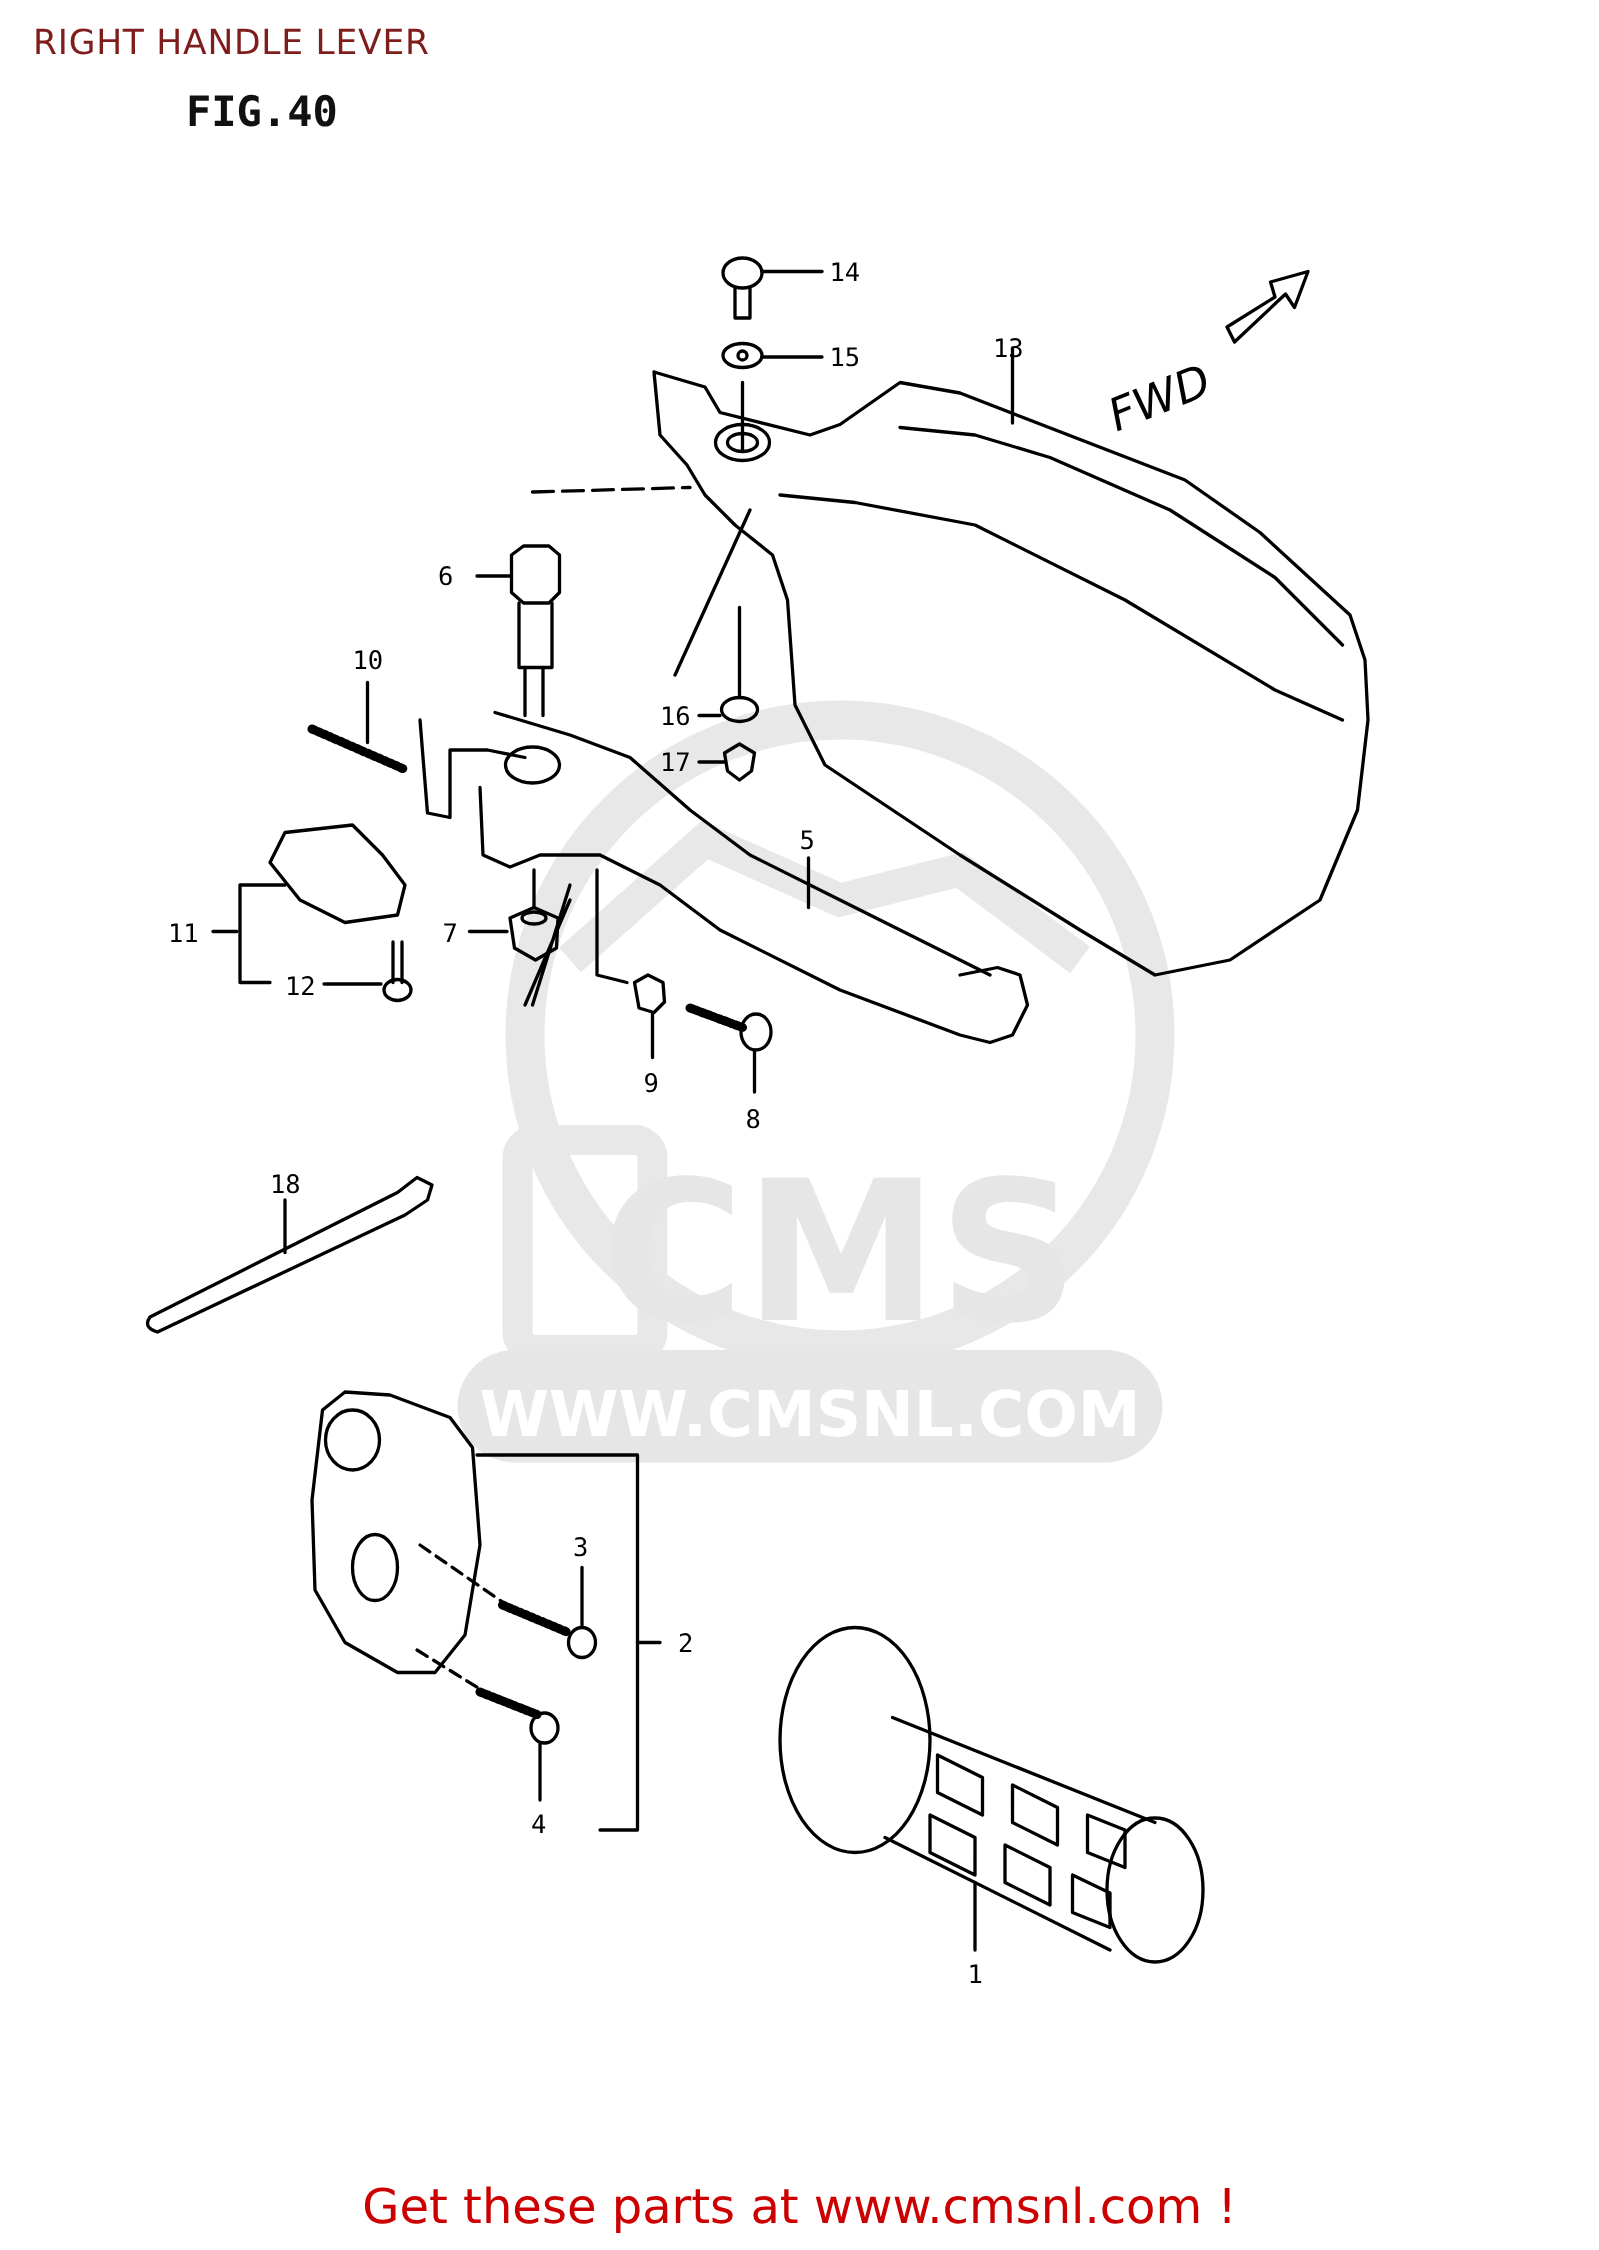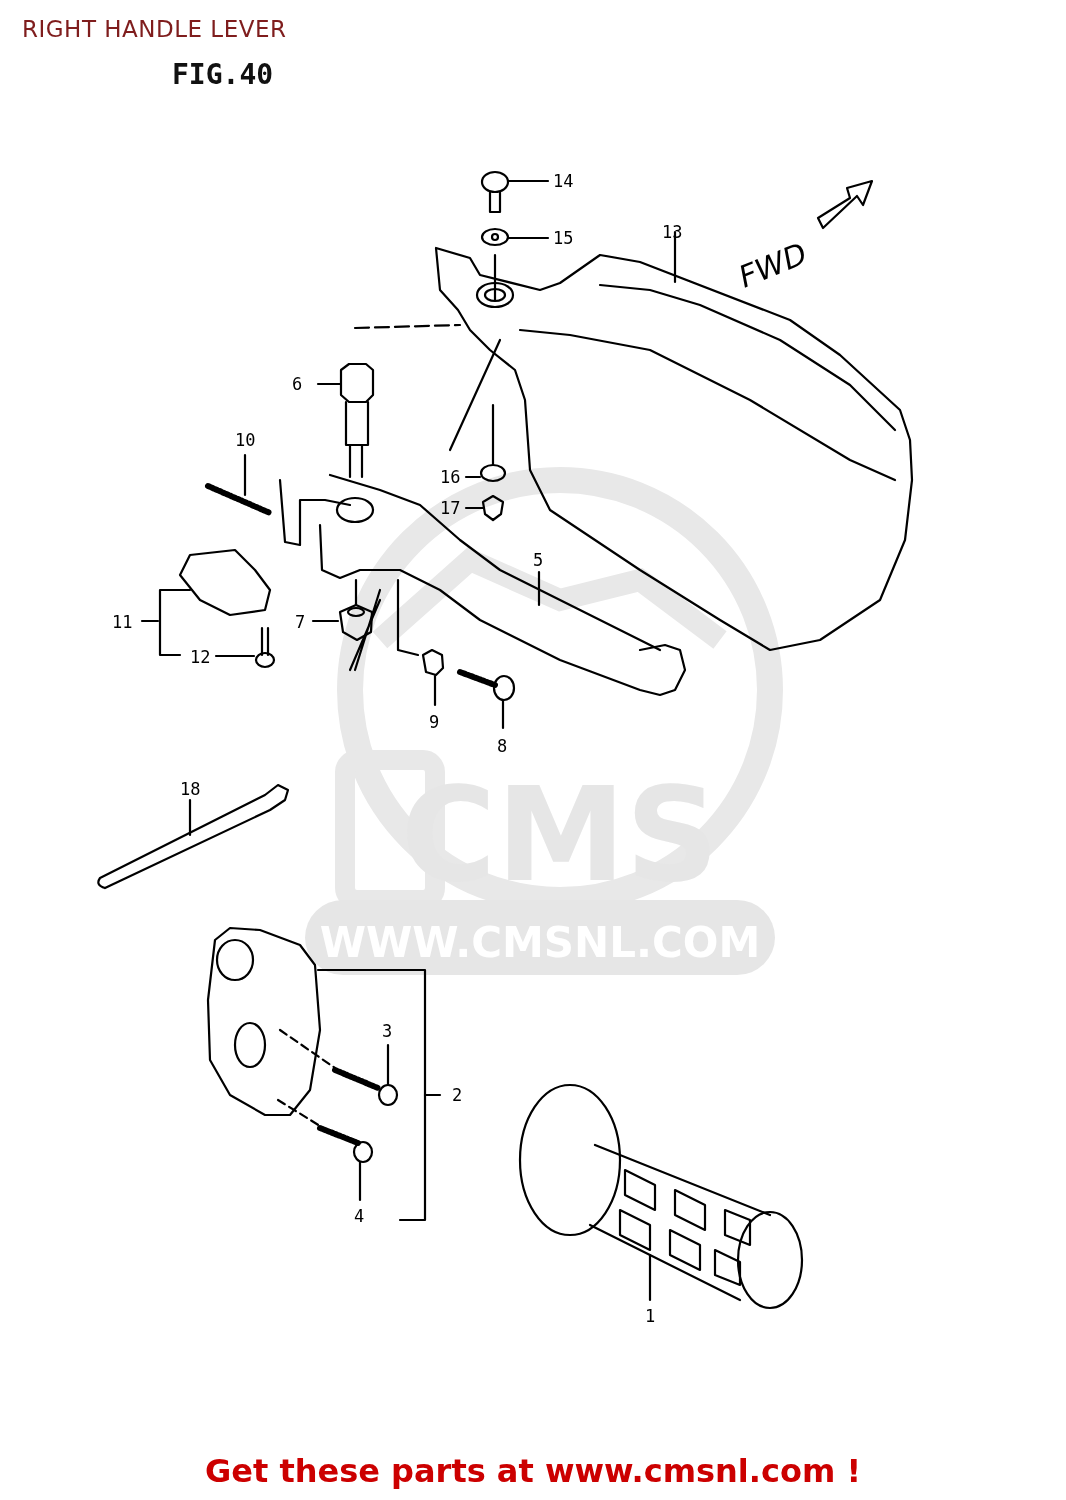--- a/index.html
+++ b/index.html
@@ -1,20 +1,20 @@
 <!DOCTYPE html>
 <html><head>
   <meta charset="utf-8">
   <style>
     html, body { margin: 0; padding: 0; background: #ffffff; }
     body { width: 1066px; height: 1500px; position: relative; overflow: hidden; font-family: "DejaVu Sans", sans-serif; }
     .page-title { position: absolute; left: 22px; top: 16px; font-family: "DejaVu Sans", sans-serif; font-size: 23px; color: #7f1d1d; letter-spacing: 0.5px; }
-    .fig-label { position: absolute; left: 124px; top: 58px; font-family: "DejaVu Sans Mono", monospace; font-weight: bold; font-size: 28px; color: #111111; margin-left: 48px; }
+    .fig-label { position: absolute; left: 124px; top: 58px; font-family: "DejaVu Sans Mono", monospace; font-weight: bold; font-size: 28px; color: #111111; }
     .diagram { position: absolute; left: 0; top: 0; }
-    .footer { position: absolute; left: 0; width: 1066px; top: 1452px; text-align: center; font-family: "DejaVu Sans", sans-serif; font-size: 32px; color: #cc0000; font-weight: bold; }
+    .footer { position: absolute; left: 0; width: 1066px; top: 1452px; text-align: center; font-family: "DejaVu Sans", sans-serif; font-size: 32px; color: #cc0000; }
     .callout { font-family: "DejaVu Sans Mono", monospace; font-size: 17px; fill: #000; }
     .wm-text { font-family: "DejaVu Sans", sans-serif; font-weight: bold; fill: #ffffff; }
   </style>
 </head>
 <body>
 
 <div class="page-title">RIGHT HANDLE LEVER</div>
 <div class="fig-label">FIG.40</div>
 
 <svg class="diagram" width="1066" height="1500" viewBox="0 0 1066 1500" xmlns="http://www.w3.org/2000/svg">

